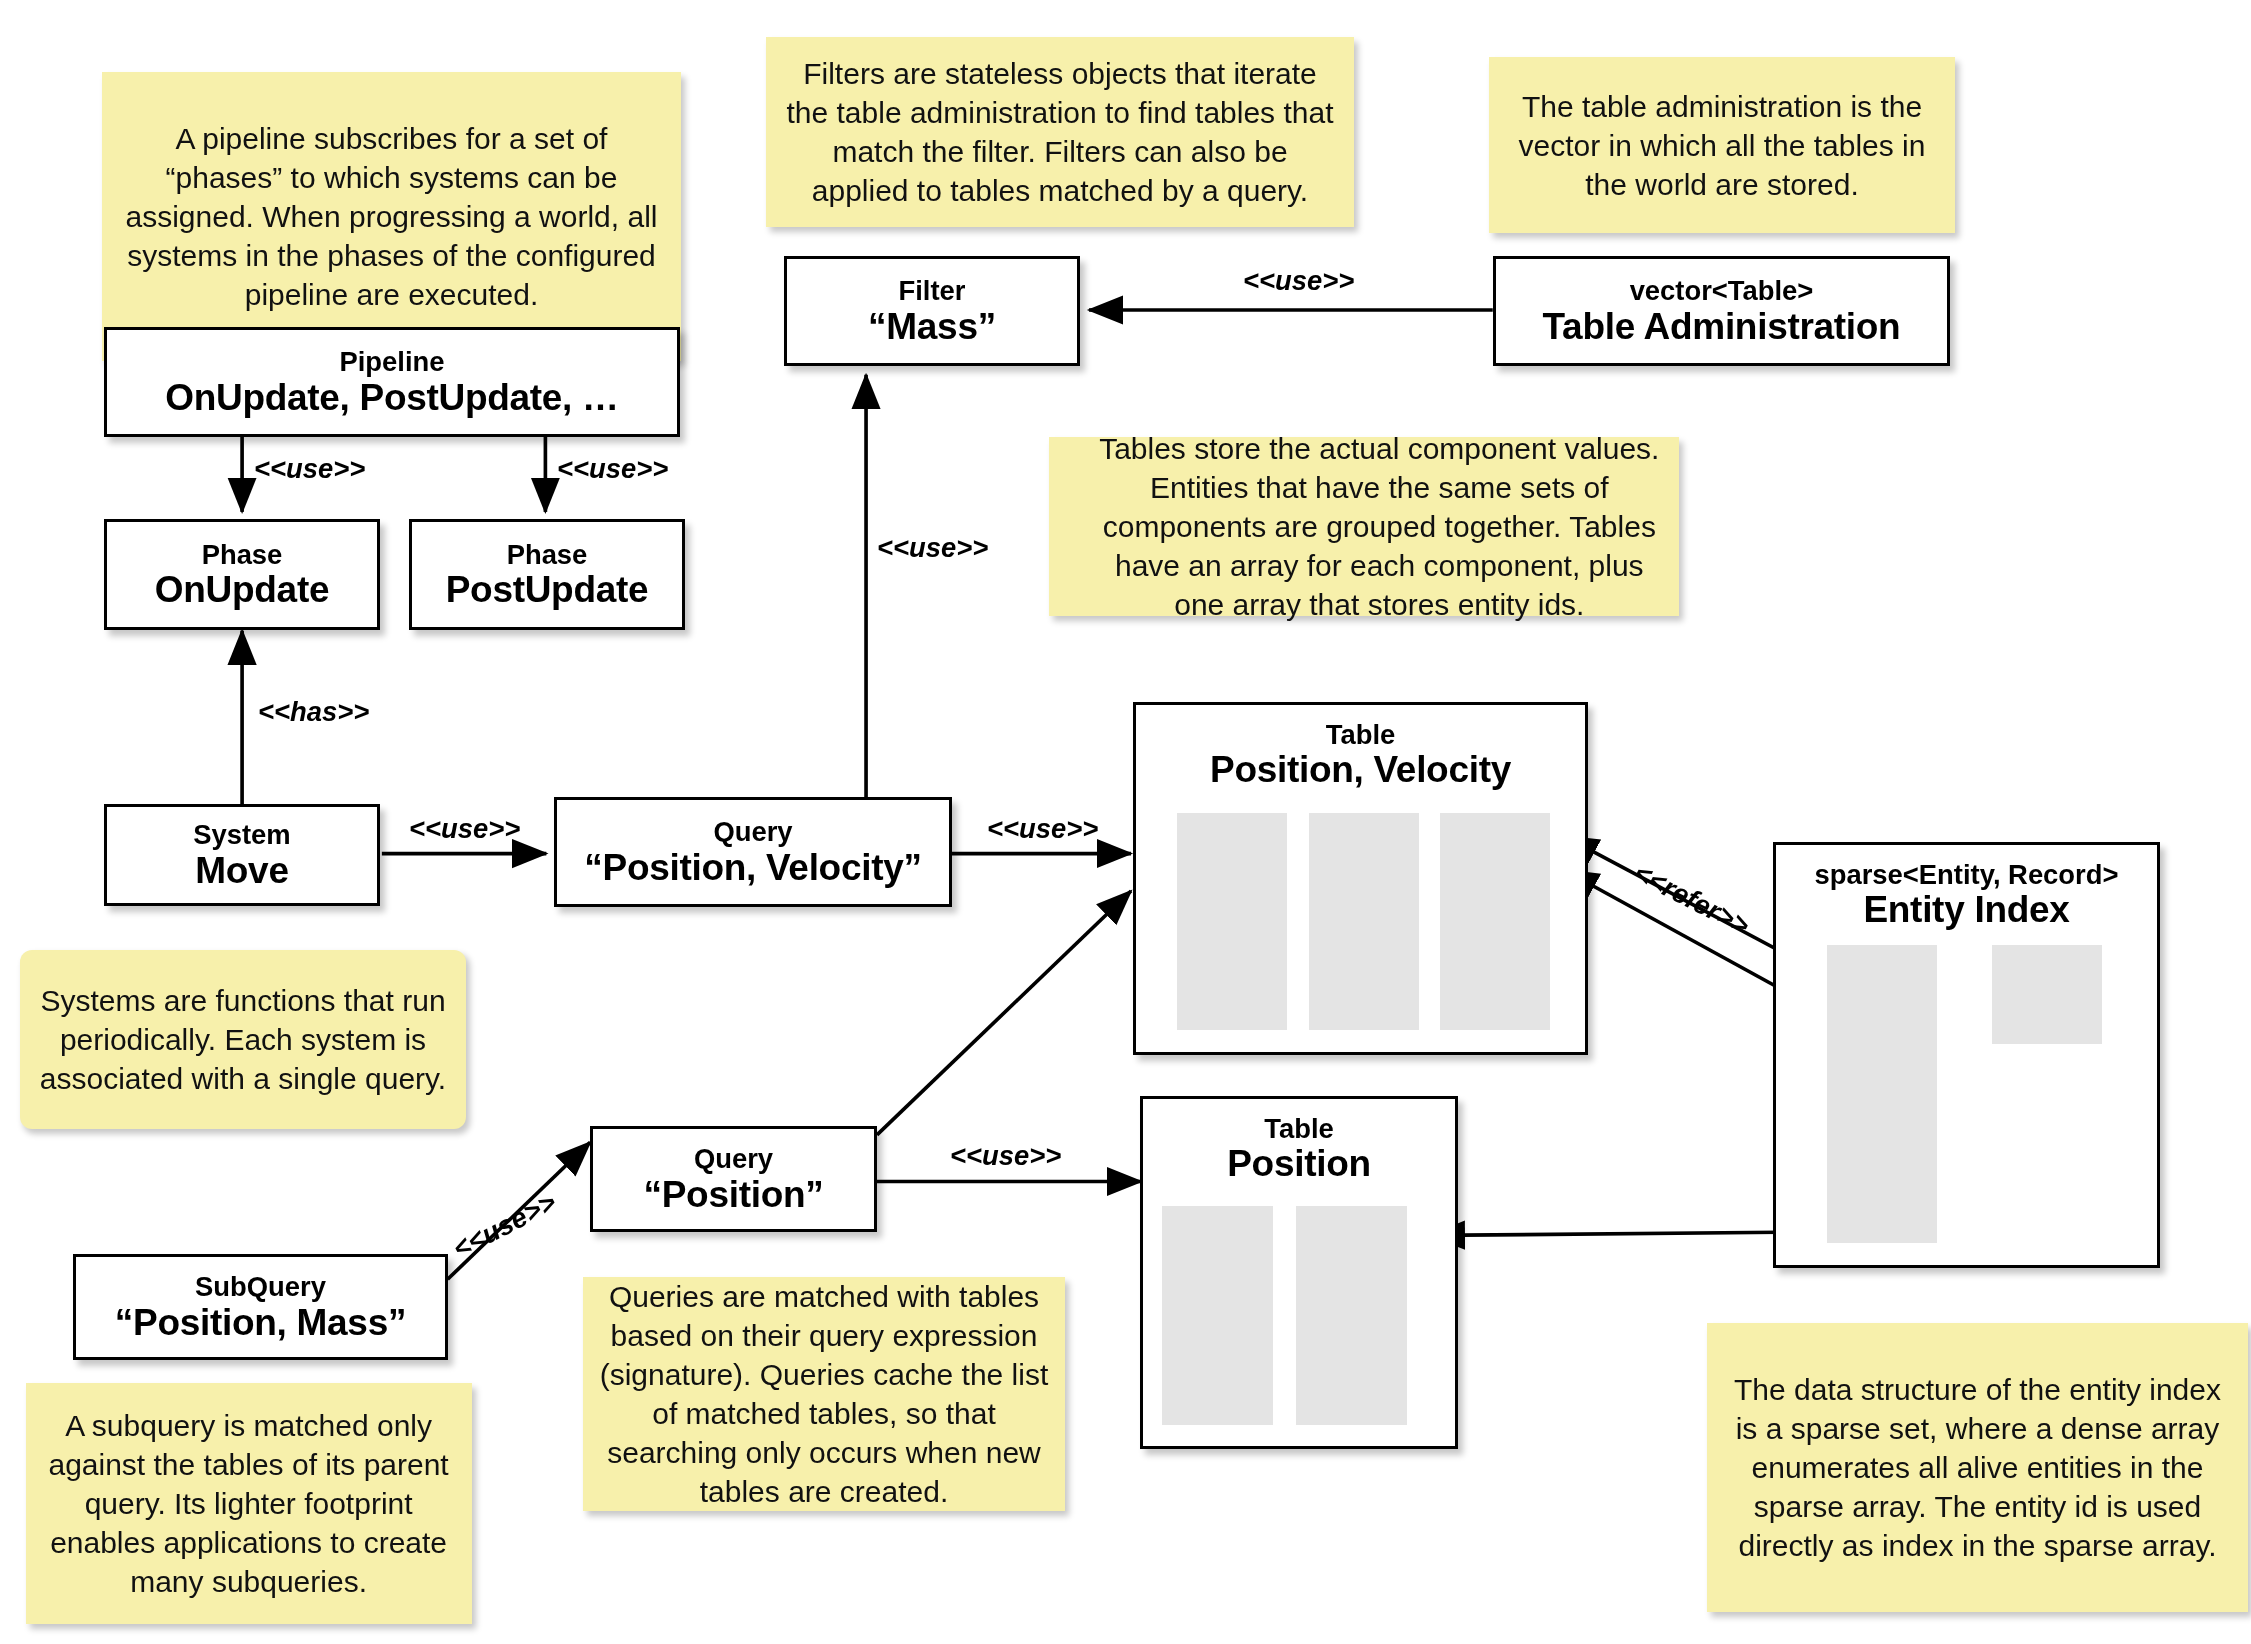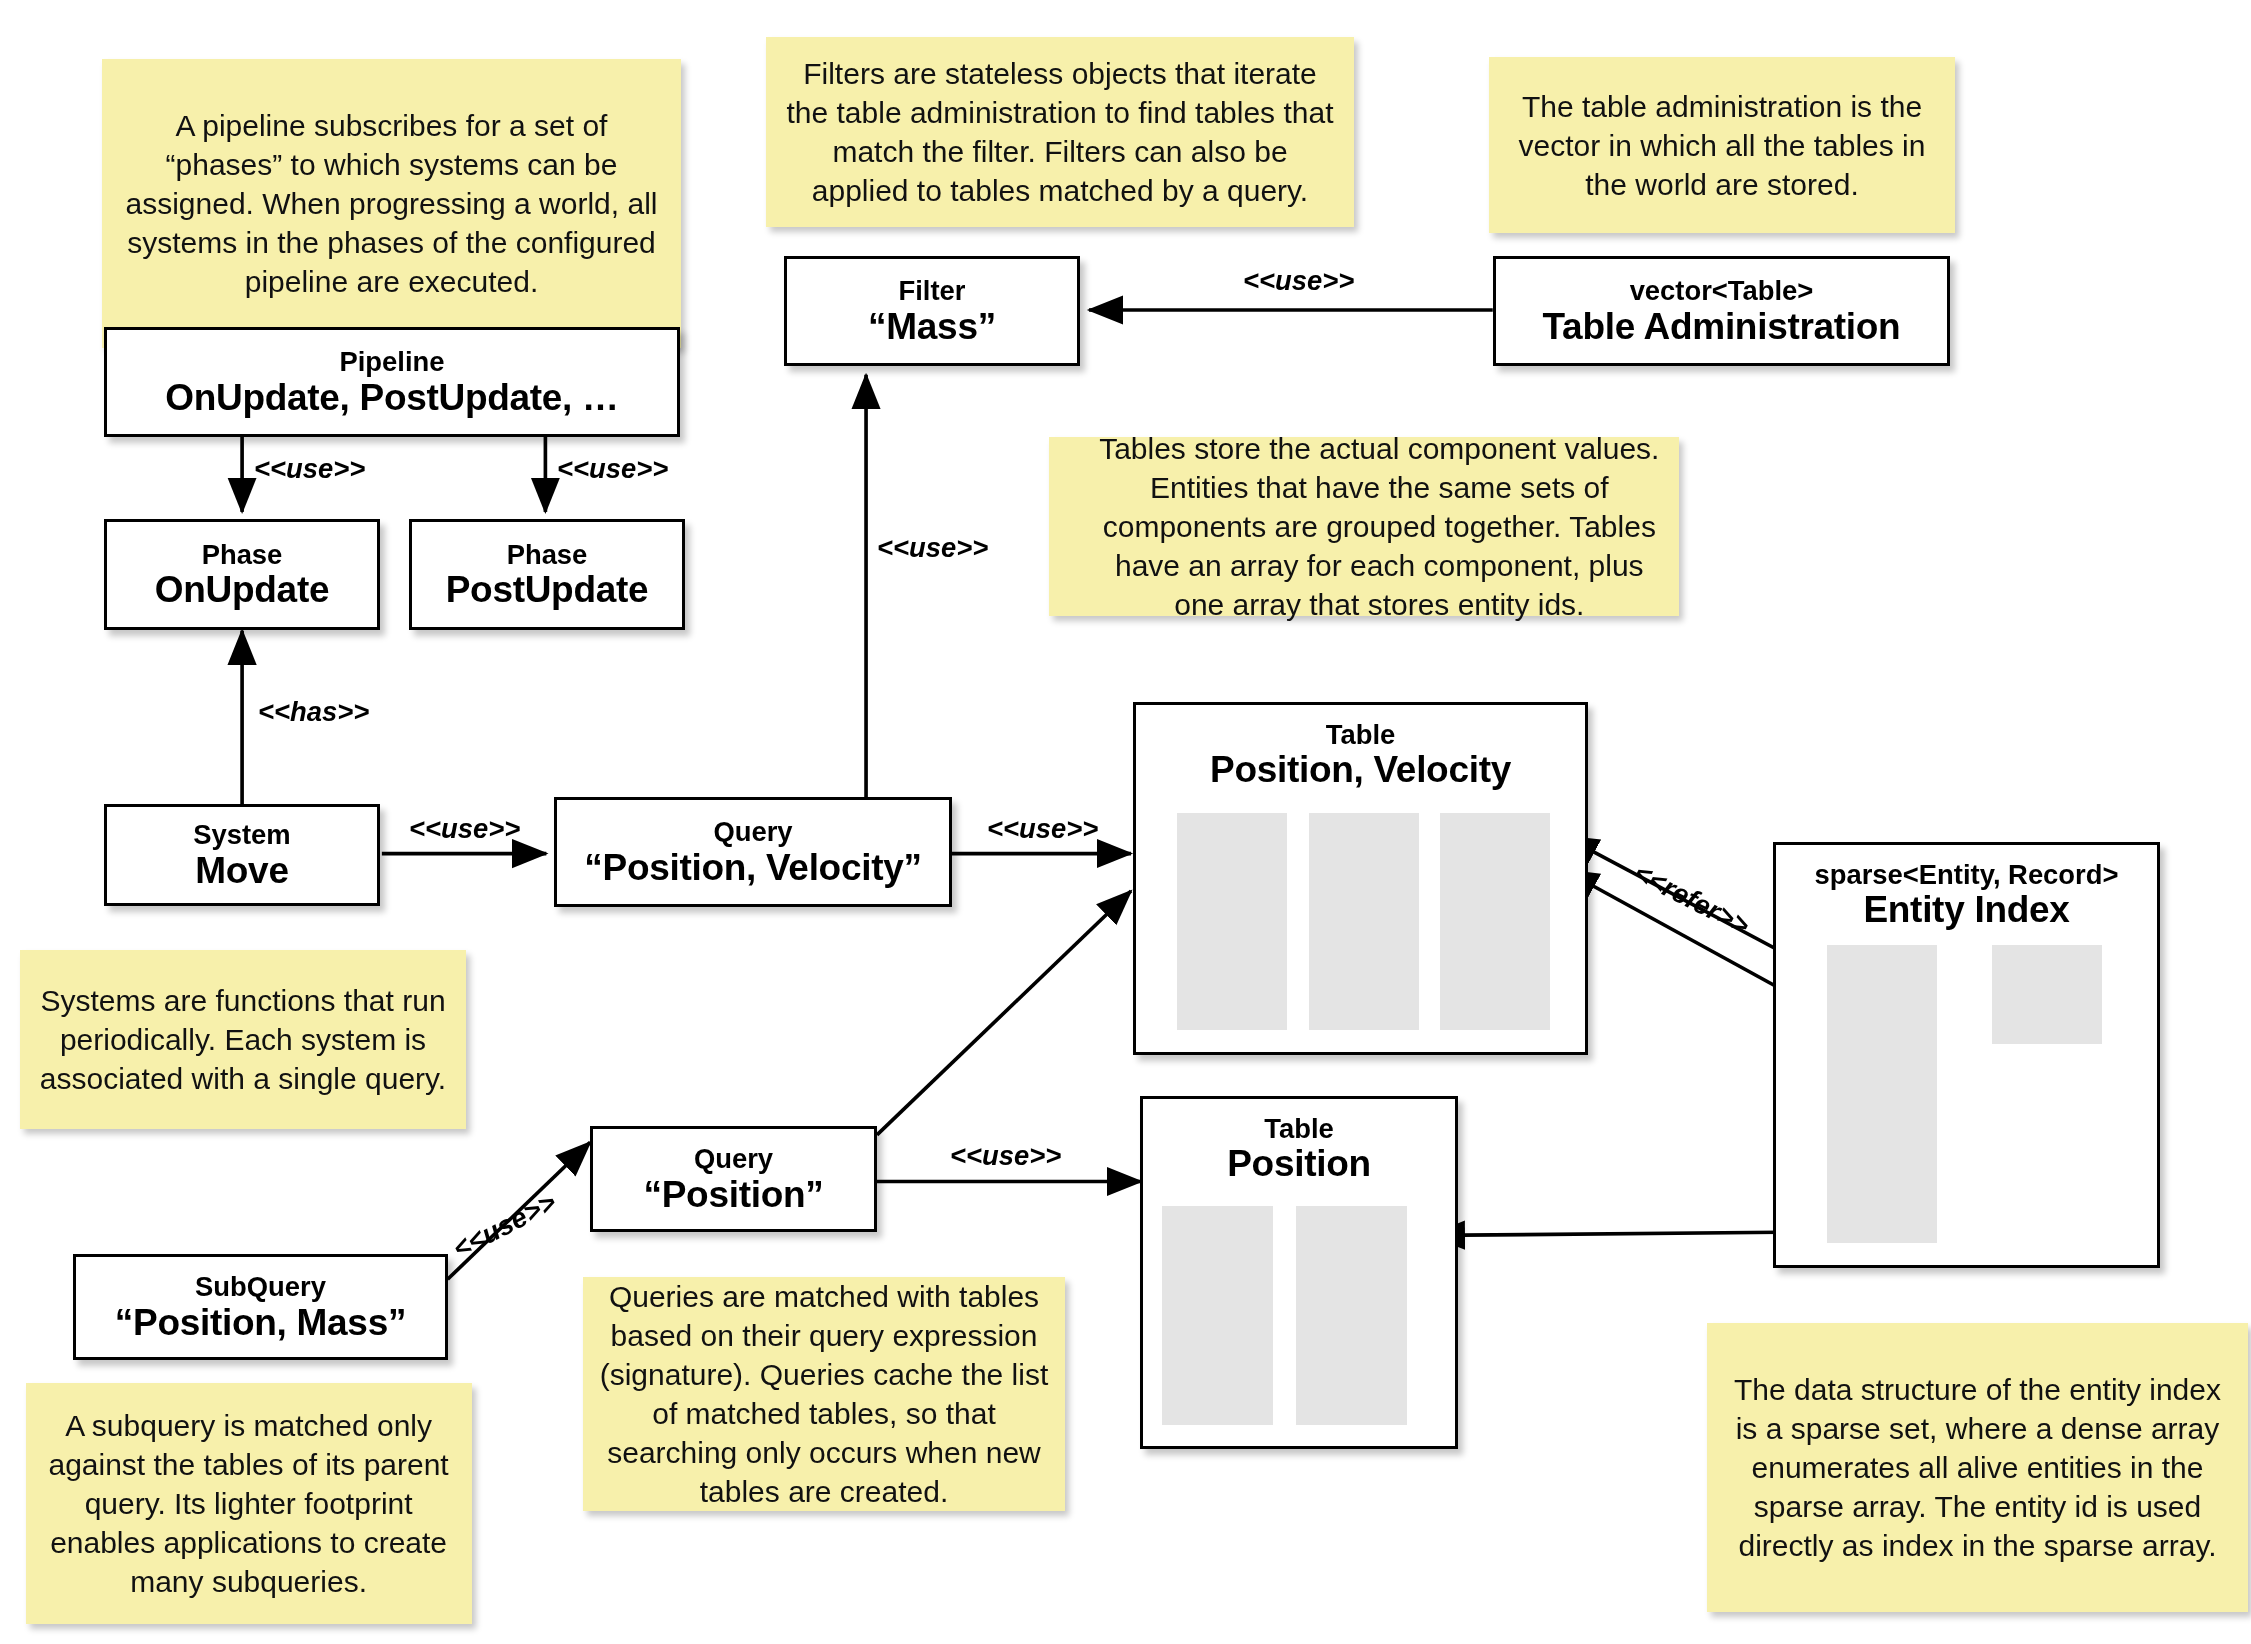--- a/index.html
+++ b/index.html
@@ -138,38 +138,38 @@
 
       <line x1="2000" y1="1348" x2="1566" y2="1352" marker-end="url(#ah)"></line>
 
       <line x1="2180" y1="1048" x2="2120" y2="1048" marker-end="url(#ah)"></line>
       <line x1="2180" y1="1073" x2="2120" y2="1073" marker-end="url(#ah)"></line>
 
       <line x1="2183" y1="1105" x2="2120" y2="1258" marker-end="url(#ah)"></line>
     </g>
   </svg>
 
-  <div class="note" style="left:102px; top:59px; width:579px; height:289px;">
+  <div class="note" style="left:102px; top:72px; width:579px; height:289px;">
     <span>A pipeline subscribes for a set of “phases” to which systems can be assigned. When progressing a world, all systems in the phases of the configured pipeline are executed.</span>
   </div>
 
   <div class="note" style="left:766px; top:37px; width:588px; height:190px;">
     <span>Filters are stateless objects that iterate the table administration to find tables that match the filter. Filters can also be applied to tables matched by a query.</span>
   </div>
 
   <div class="note" style="left:1489px; top:57px; width:466px; height:176px;">
     <span>The table administration is the vector in which all the tables in the world are stored.</span>
   </div>
 
   <div class="note" style="left:1049px; top:437px; width:630px; height:179px;padding-left:47px;">
     <span>Tables store the actual component values. Entities that have the same sets of components are grouped together. Tables have an array for each component, plus one array that stores entity ids.</span>
   </div>
 
 
-  <div class="note" style="left:20px; top:950px; width:446px; height:179px;">
+  <div class="note" style="left:20px; top:950px; width:446px; height:179px;border-radius:12px;">
     <span>Systems are functions that run periodically. Each system is associated with a single query.</span>
   </div>
 
   <div class="note" style="left:583px; top:1277px; width:482px; height:234px;">
     <span>Queries are matched with tables based on their query expression (signature). Queries cache the list of matched tables, so that searching only occurs when new tables are created.</span>
   </div>
 
   <div class="note" style="left:25.6px; top:1383px; width:446px; height:241px;">
     <span>A subquery is matched only against the tables of its parent query. Its lighter footprint enables applications to create many subqueries.</span>
   </div>

